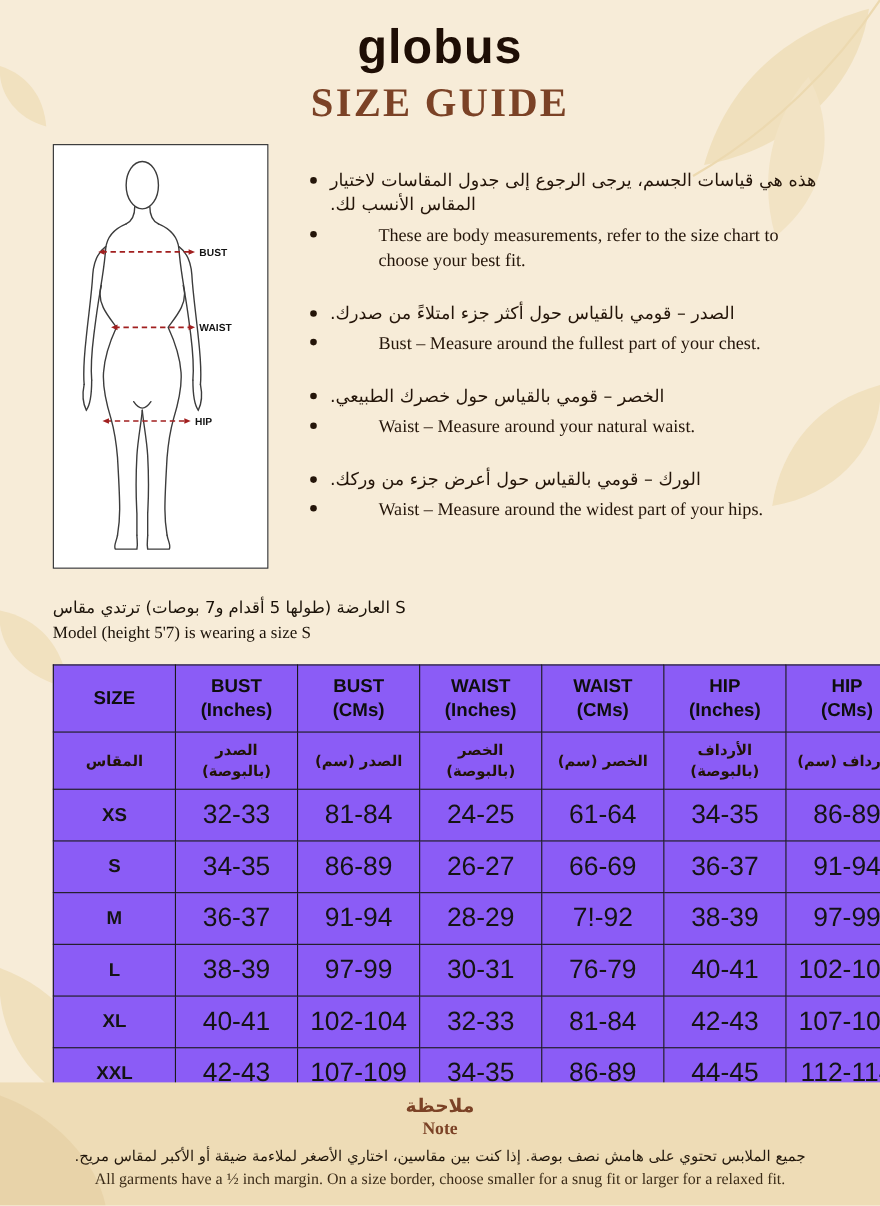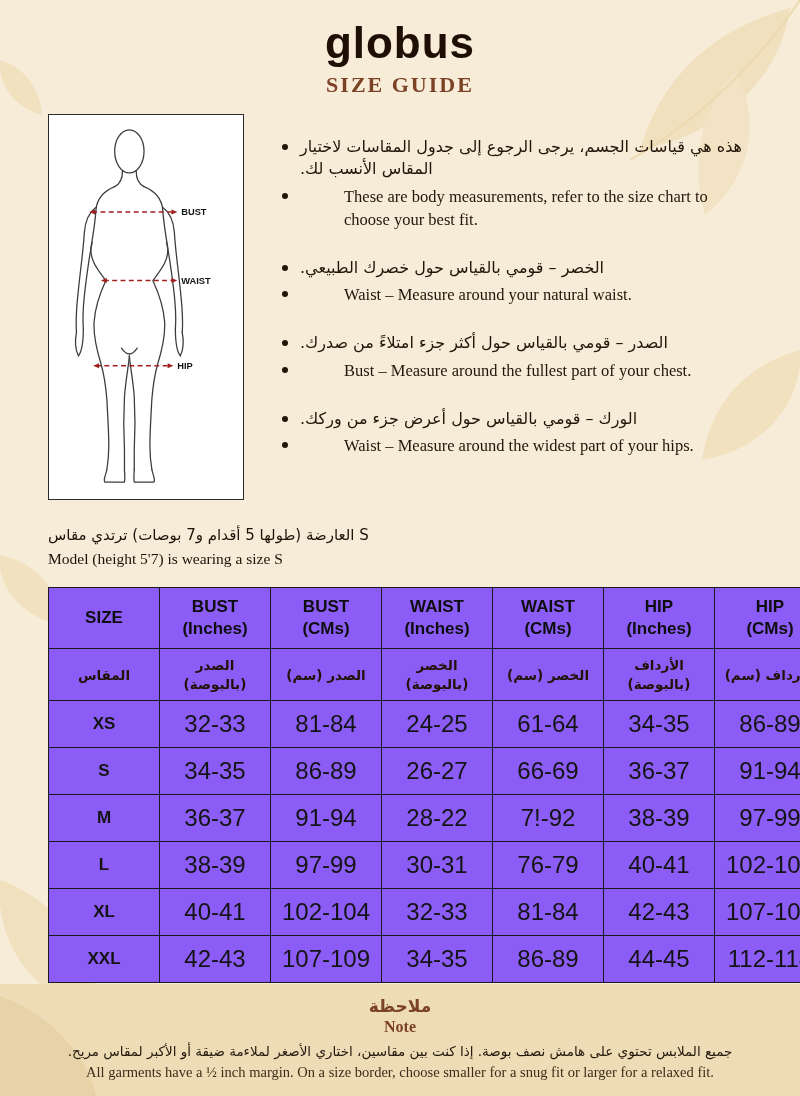--- a/index.html
+++ b/index.html
@@ -8,21 +8,21 @@
     position:relative; overflow:hidden;
     background:#f7ecd8; color:#211407;
     font-family:"Liberation Sans", sans-serif;
   }
   .deco { position:absolute; inset:0; z-index:0; pointer-events:none; }
   .page { position:relative; z-index:1; }
 
   
   .brand { text-align:center; padding-top:18px; font-size:44px; font-weight:700;
            letter-spacing:1px; color:#1e0e05; }
-  .title { text-align:center; font-size:22px; font-weight:700; letter-spacing:2px;
+  .title { text-align:center; font-size:37px; font-weight:700; letter-spacing:2px;
            color:#7b4226; font-family:"Liberation Serif", serif; margin-top:4px; }
 
   
   .content-row { display:flex; align-items:flex-start; margin:16px 45px 0 48px; }
   .figure-box { flex:none; width:196px; height:386px; background:#ffffff;
                 border:1.6px solid #2b2b2b; padding:6px 2px; }
   .figure-box svg { width:100%; height:100%; }
   .instructions { flex:1; margin-left:38px; padding-top:22px; }
   .bullet-group { margin-bottom:26px; }
   .bullet-line { display:flex; margin-bottom:4px; }
@@ -151,35 +151,35 @@
             <span class="txt">هذه هي قياسات الجسم، يرجى الرجوع إلى جدول المقاسات لاختيار المقاس الأنسب لك.</span>
           </div>
           <div class="bullet-line en">
             <span class="dot"></span>
             <span class="txt">These are body measurements, refer to the size chart to choose your best fit.</span>
           </div>
         </div>
         <div class="bullet-group">
           <div class="bullet-line ar">
             <span class="dot"></span>
-            <span class="txt">الخصر – قومي بالقياس حول خصرك الطبيعي.</span>
+            <span class="txt">الصدر – قومي بالقياس حول أكثر جزء امتلاءً من صدرك.</span>
           </div>
           <div class="bullet-line en">
             <span class="dot"></span>
-            <span class="txt">Waist – Measure around your natural waist.</span>
+            <span class="txt">Bust – Measure around the fullest part of your chest.</span>
           </div>
         </div>
         <div class="bullet-group">
           <div class="bullet-line ar">
             <span class="dot"></span>
-            <span class="txt">الصدر – قومي بالقياس حول أكثر جزء امتلاءً من صدرك.</span>
+            <span class="txt">الخصر – قومي بالقياس حول خصرك الطبيعي.</span>
           </div>
           <div class="bullet-line en">
             <span class="dot"></span>
-            <span class="txt">Bust – Measure around the fullest part of your chest.</span>
+            <span class="txt">Waist – Measure around your natural waist.</span>
           </div>
         </div>
         <div class="bullet-group">
           <div class="bullet-line ar">
             <span class="dot"></span>
             <span class="txt">الورك – قومي بالقياس حول أعرض جزء من وركك.</span>
           </div>
           <div class="bullet-line en">
             <span class="dot"></span>
             <span class="txt">Waist – Measure around the widest part of your hips.</span>
@@ -267,21 +267,21 @@
           <td>86-89</td>
           <td>26-27</td>
           <td>66-69</td>
           <td>36-37</td>
           <td>91-94</td>
         </tr>
         <tr>
           <td class="size-cell">M</td>
           <td>36-37</td>
           <td>91-94</td>
-          <td>28-22</td>
+          <td>28-29</td>
           <td>7!-92</td>
           <td>38-39</td>
           <td>97-99</td>
         </tr>
         <tr>
           <td class="size-cell">L</td>
           <td>38-39</td>
           <td>97-99</td>
           <td>30-31</td>
           <td>76-79</td>

